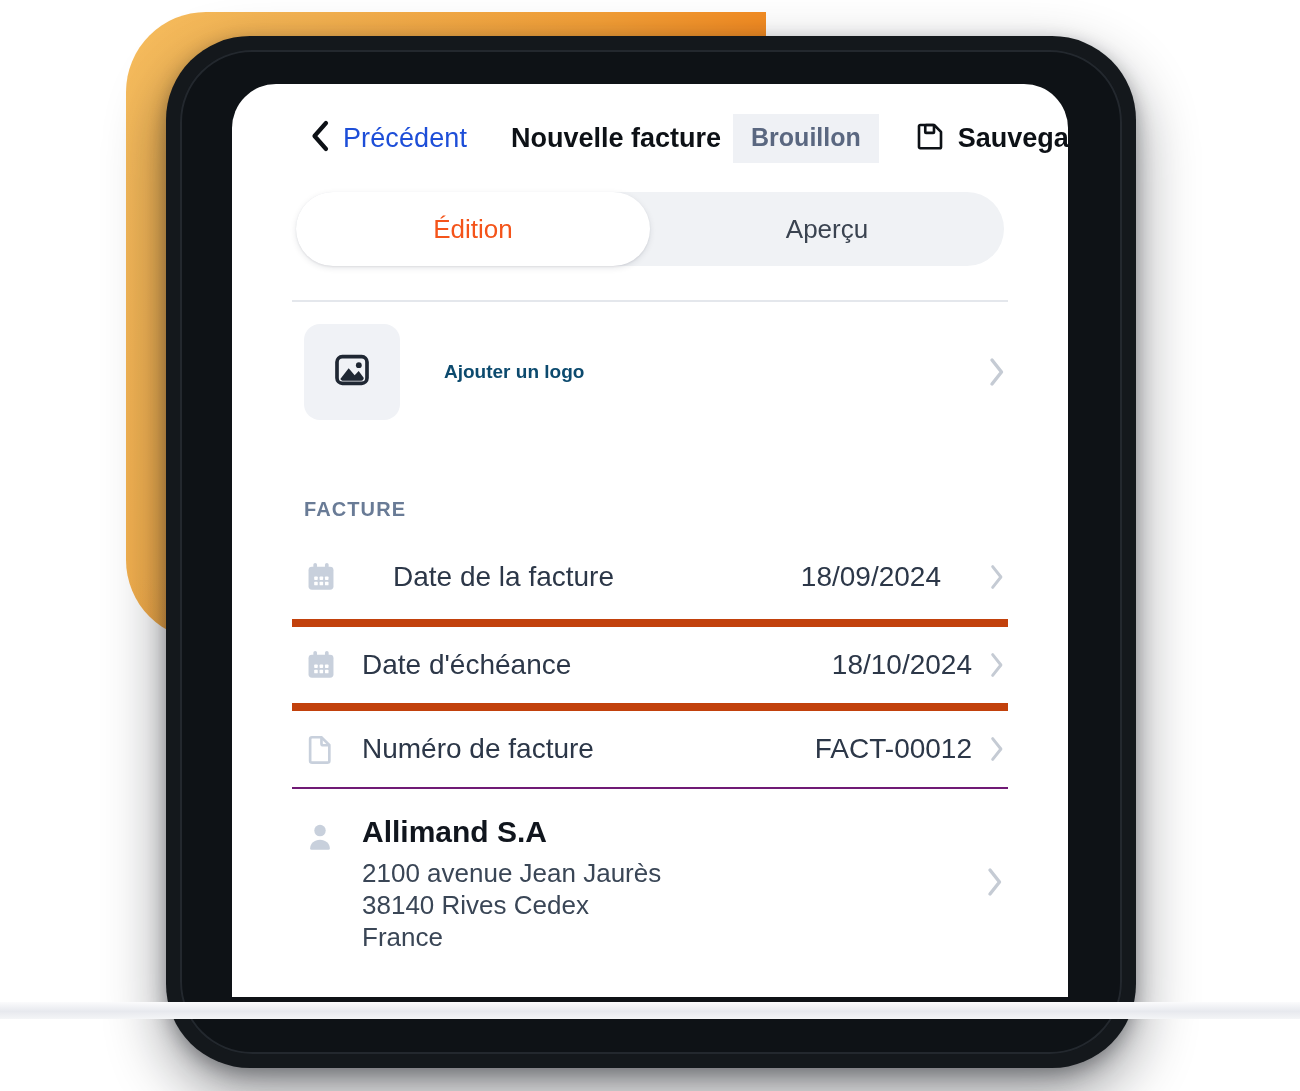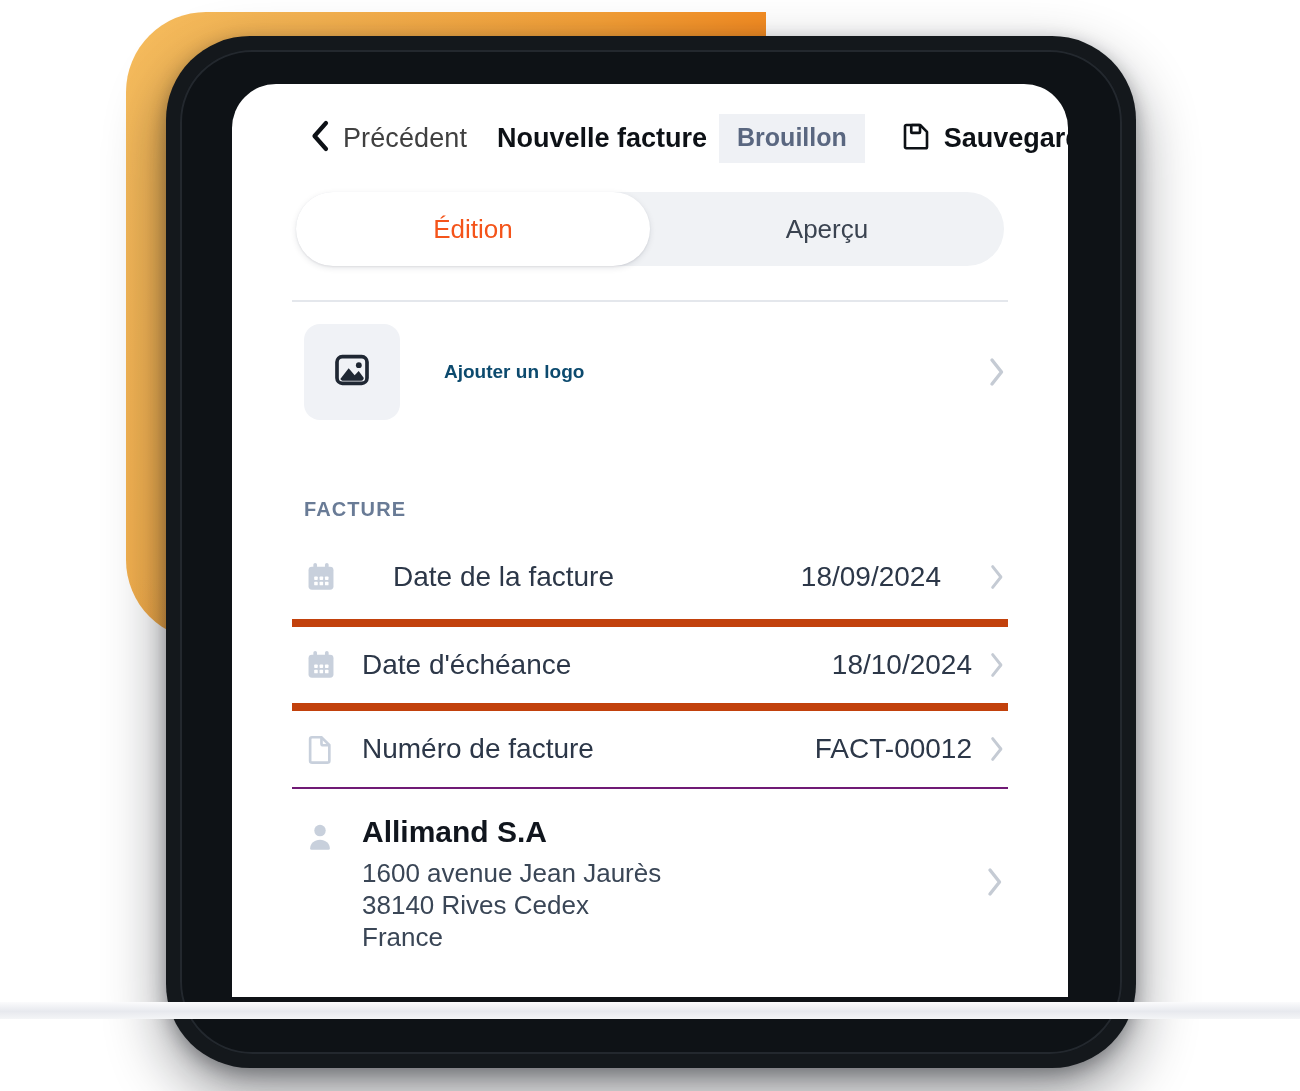--- a/index.html
+++ b/index.html
@@ -58,25 +58,25 @@
   
   .hdr{
     display:flex; align-items:center;
     height:108px;
     padding:0 0 0 78px;
     gap:0;
   }
   .back-btn{ display:flex; align-items:center; gap:13px; cursor:pointer; }
   .chev-back{ display:block; }
   .back-label{
-    font-size:27px; color:#404040; letter-spacing:.1px;
+    font-size:27px; color:#1d4ed8; letter-spacing:.1px;
   }
   .hdr-title{
     font-size:27px; font-weight:bold; color:#0d1116;
-    margin-left:30px; white-space:nowrap;
+    margin-left:44px; white-space:nowrap;
   }
   .badge{
     margin-left:12px;
     background:#EFF1F5;
     color:#5A6780;
     font-size:25px; font-weight:bold;
     padding:9px 18px 11px;
     border-radius:0;
     white-space:nowrap;
   }
@@ -313,21 +313,21 @@
 
       <div class="client-row">
         <div class="client-ico">
           <svg width="32" height="32" viewBox="0 0 24 24">
             <circle cx="12" cy="7.2" r="4.3" fill="#C8D0DC"></circle>
             <path d="M4.6 20.6c0-4 3.3-6.6 7.4-6.6s7.4 2.6 7.4 6.6a1 1 0 0 1-1 1H5.6a1 1 0 0 1-1-1z" fill="#C8D0DC"></path>
           </svg>
         </div>
         <div class="client-body">
           <div class="client-name">Allimand S.A</div>
-          <div class="client-line">1600 avenue Jean Jaurès</div>
+          <div class="client-line">2100 avenue Jean Jaurès</div>
           <div class="client-line">38140 Rives Cedex</div>
           <div class="client-line">France</div>
         </div>
         <div class="client-chev">
           <svg width="18" height="30" viewBox="0 0 18 30">
             <path d="M4 3 L13.5 15 L4 27" fill="none" stroke="#C5CBD4" stroke-width="3.4" stroke-linecap="round" stroke-linejoin="round"></path>
           </svg>
         </div>
       </div>
 

